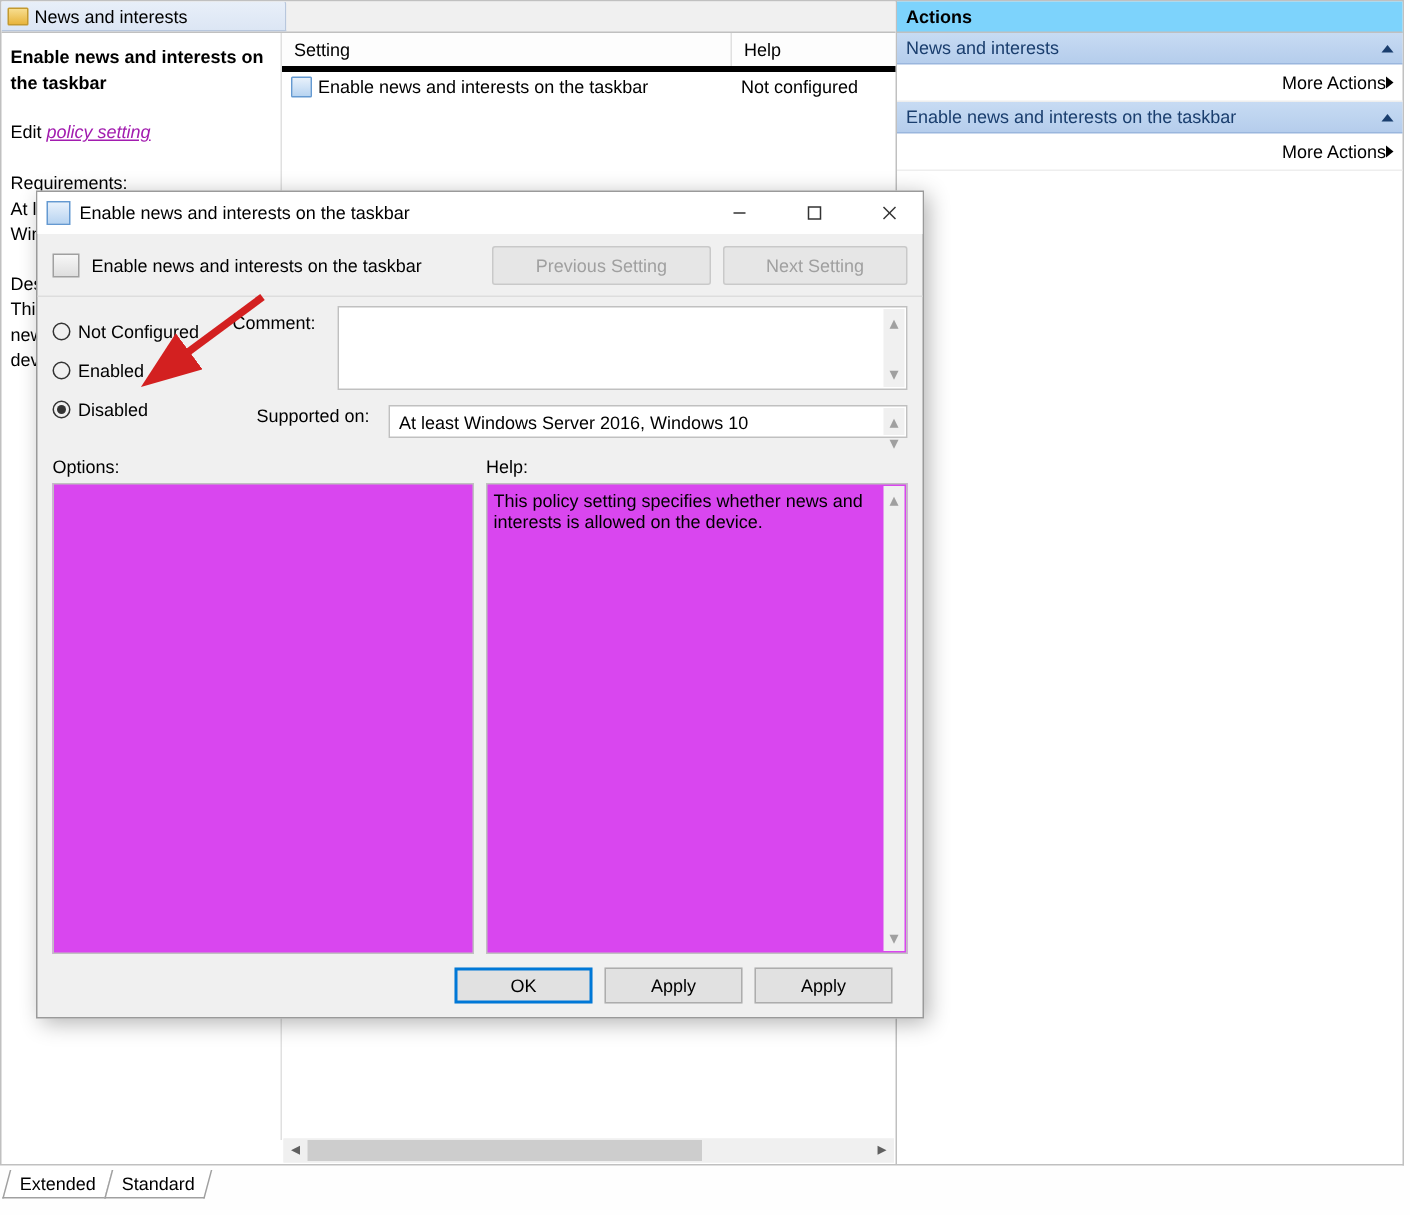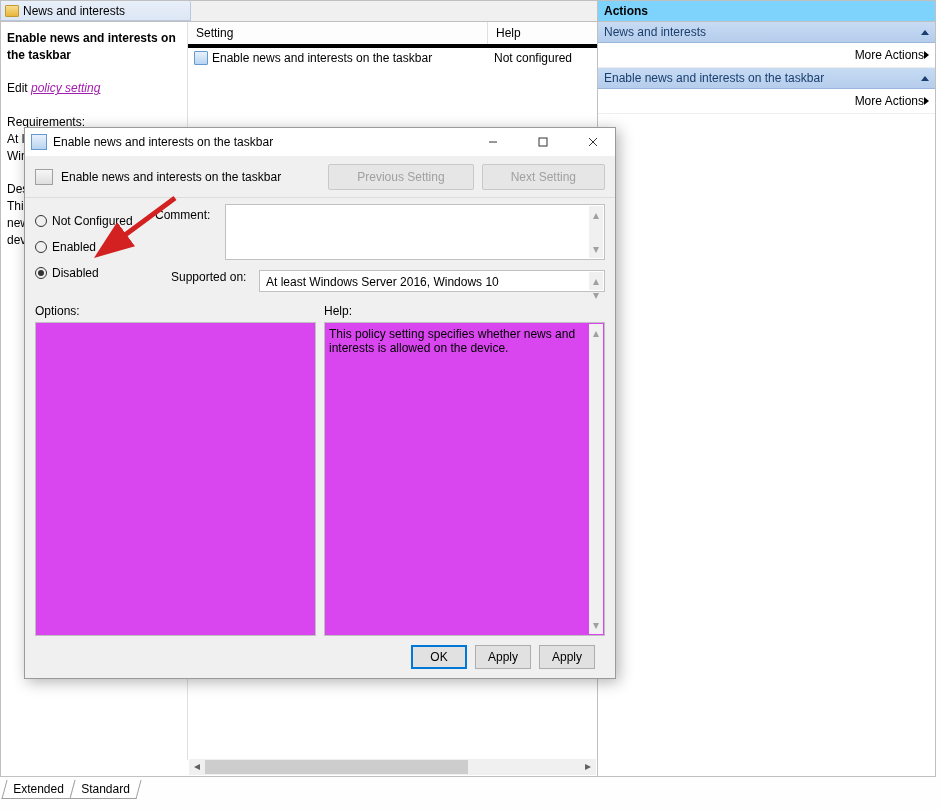--- a/index.html
+++ b/index.html
@@ -354,21 +354,21 @@
   }
   .dialog-footer {
     height: 42px;
     display: flex;
     justify-content: flex-end;
     align-items: center;
     gap: 8px;
     padding: 0 10px;
   }
   .dlg-btn {
-    width: 56px;
+    width: 92px;
     height: 24px;
     background: #e1e1e1;
     border: 1px solid #adadad;
     text-align: center;
     line-height: 22px;
   }
   .dlg-btn.primary {
     border: 2px solid #0078d7;
     line-height: 20px;
   }

